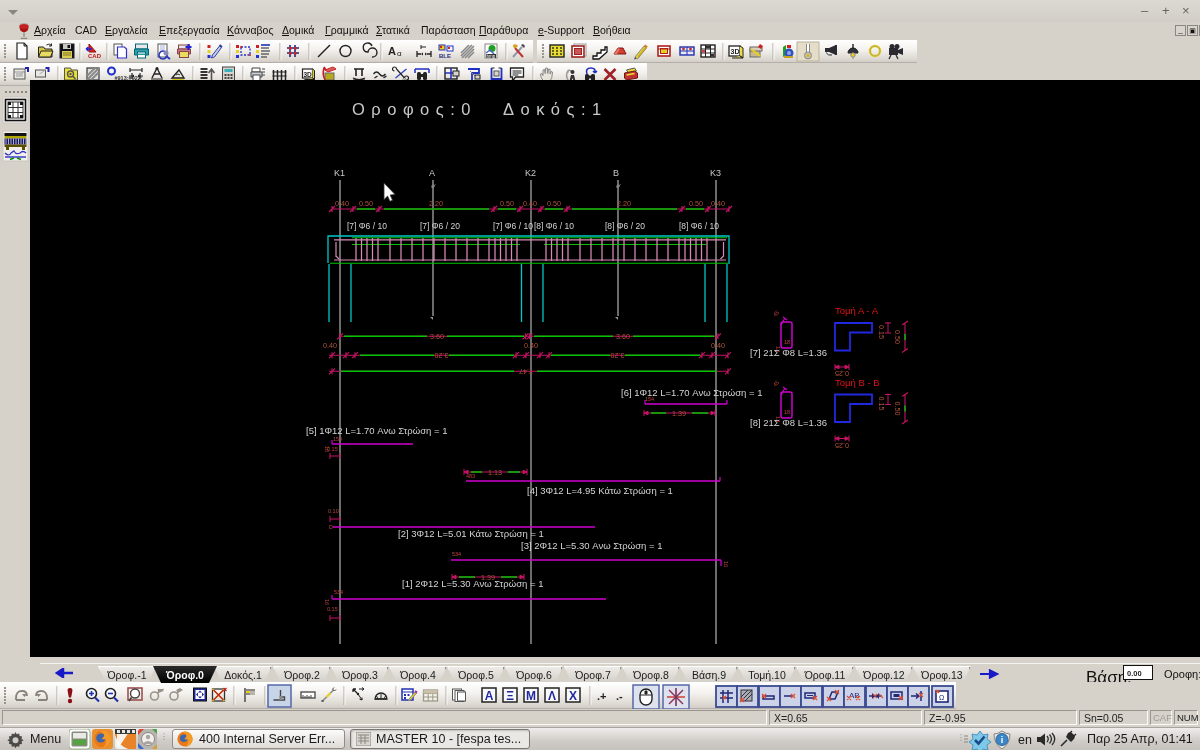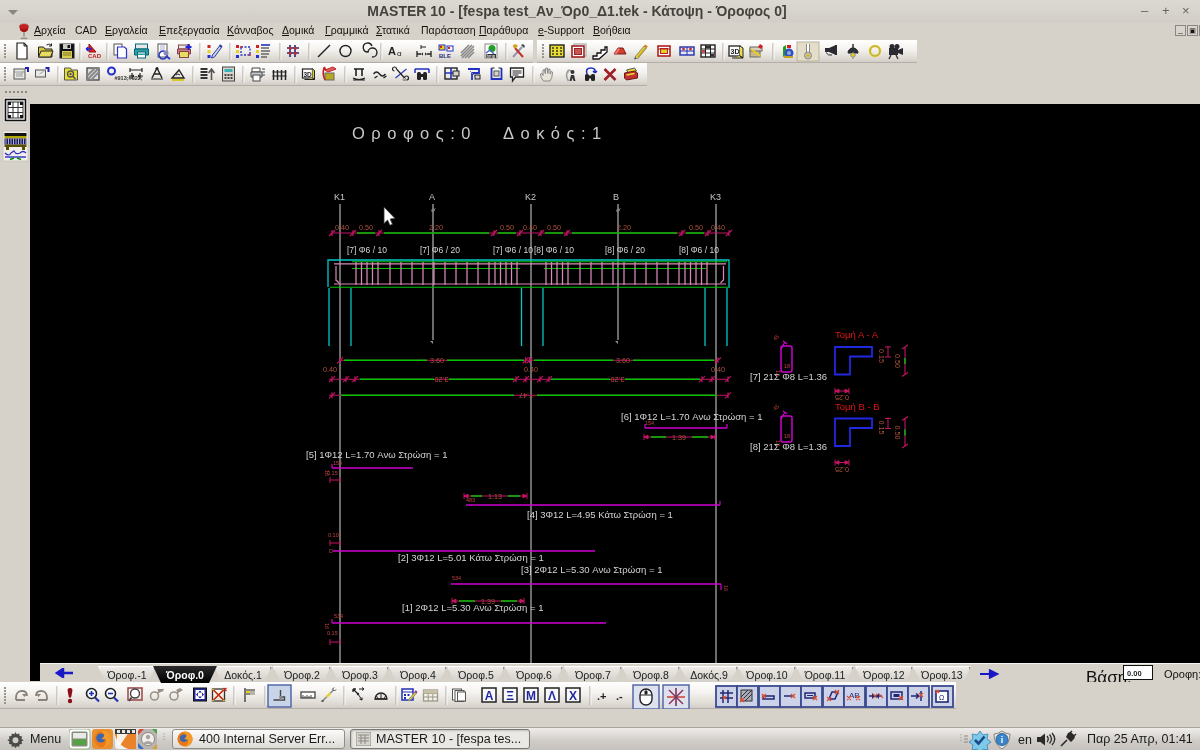--- a/index.html
+++ b/index.html
@@ -5,36 +5,35 @@
 html,body{width:1200px;height:750px;overflow:hidden;background:#d6d2ca;font-family:"Liberation Sans",sans-serif;}
 #root{position:relative;width:1200px;height:750px;}
 .abs{position:absolute;}
 #titlebar{left:0;top:0;width:1200px;height:22px;background:linear-gradient(#dcd9d3,#d2cec7);}
 #titletext{width:1200px;top:3px;text-align:center;font-size:14px;font-weight:bold;color:#45413c;letter-spacing:0px;}
 #menubar{left:12px;top:22px;width:1200px;height:18px;background:#d6d2ca;font-size:10.5px;color:#14110e;}
 #toolr1{left:0;top:40px;width:1200px;height:23px;background:#d6d2ca;}
 #toolr2{left:0;top:63px;width:1200px;height:23px;background:#d6d2ca;}
 .tpanel{position:absolute;top:0;height:23px;background:linear-gradient(#fefefd 0%,#f4f2ef 40%,#ddd9d2 85%,#d2cec7 100%);border-top:1px solid #fff;border-bottom:1px solid #b4b0a9;}
 #sidebar{left:0;top:86px;width:30px;height:577px;background:#d6d2ca;}
-#canvas{left:30px;top:104px;width:1170px;height:577px;background:#000;}
+#canvas{left:30px;top:80px;width:1170px;height:577px;background:#000;}
 #tabbar{left:0;top:663px;width:1200px;height:19px;background:#d6d2ca;border-top:1px solid #f5f4f2;font-size:11px;margin-left:40px;}
 #toolr3{left:0;top:682px;width:1200px;height:27px;background:#d6d2ca;}
 #statusbar{left:0;top:709px;width:1200px;height:18px;background:#d6d2ca;font-size:10.5px;color:#222;}
 .spanel{position:absolute;top:1px;height:15px;border-top:1px solid #9a968f;border-left:1px solid #9a968f;border-bottom:1px solid #fbfaf8;border-right:1px solid #fbfaf8;padding:1px 0 0 4px;}
 #taskbar{left:0;top:727px;width:1200px;height:23px;background:linear-gradient(#efedeb,#cfccc7 60%,#c6c3be);border-top:1px solid #a8a5a0;}
 .tab{position:absolute;top:2px;height:17px;background:#d4d0c9;color:#1a1a1a;text-align:center;padding-top:3px;font-size:10.5px;}
 .tb{clip-path:polygon(0 0,100% 0,calc(100% - 8px) 100%,8px 100%);}
 </style></head>
 <body>
 <div id="root">
 <div class="abs" id="titlebar">
  <svg class="abs" style="left:7px;top:9px" width="12" height="7">
         <path d="M1,1 L11,1 L6,6 Z" fill="#8a867f"></path>
       </svg>
- <div class="abs" id="titletext" style="width:1154px;">MASTER 10 - [fespa test_Αν_Όρ0_Δ1.tek - Κάτοψη - Όροφος 0]</div>
  <div class="abs" style="left:1141px;top:3px;color:#666;font-size:13px;">–</div>
       <div class="abs" style="left:1162px;top:3px;color:#666;font-size:13px;">+</div>
       <div class="abs" style="left:1182px;top:3px;color:#666;font-size:13px;">×</div>
 </div>
 <div class="abs" id="menubar">
  <svg class="abs" style="left:5px;top:1px" width="14" height="17">
         <ellipse cx="7" cy="3.2" rx="4.6" ry="2.6" fill="#e8e6e2" stroke="#9a968f" stroke-width="0.8"></ellipse>
         <path d="M2.5,3.5 q0,5.5 4.5,5.8 q4.5,-0.3 4.5,-5.8 Z" fill="#a81414"></path>
         <ellipse cx="7" cy="3.4" rx="4.4" ry="2.3" fill="#c42020"></ellipse>
         <path d="M7,9.3 v4.5 M3.8,15.3 h6.4" stroke="#8a8680" stroke-width="1.3" fill="none"></path>
@@ -700,22 +699,22 @@
  <div class="tab tb" style="left:58px;width:58px;background:linear-gradient(#efedea,#d2cec7);box-shadow:inset 0 1px 0 #fff,inset 2px 0 0 #f8f7f5,inset -2px 0 0 #8a867f;">Όροφ.-1</div>
       <div class="tab tb" style="left:113px;width:64px;background:linear-gradient(#2a2a2a,#000);color:#fff;font-weight:bold;z-index:3;">Όροφ.0</div>
       <div class="tab tb" style="left:174px;width:58px;background:linear-gradient(#efedea,#d2cec7);box-shadow:inset 0 1px 0 #fff,inset 2px 0 0 #f8f7f5,inset -2px 0 0 #8a867f;">Δοκός.1</div>
       <div class="tab tb" style="left:233px;width:58px;background:linear-gradient(#efedea,#d2cec7);box-shadow:inset 0 1px 0 #fff,inset 2px 0 0 #f8f7f5,inset -2px 0 0 #8a867f;">Όροφ.2</div>
       <div class="tab tb" style="left:291px;width:58px;background:linear-gradient(#efedea,#d2cec7);box-shadow:inset 0 1px 0 #fff,inset 2px 0 0 #f8f7f5,inset -2px 0 0 #8a867f;">Όροφ.3</div>
       <div class="tab tb" style="left:349px;width:58px;background:linear-gradient(#efedea,#d2cec7);box-shadow:inset 0 1px 0 #fff,inset 2px 0 0 #f8f7f5,inset -2px 0 0 #8a867f;">Όροφ.4</div>
       <div class="tab tb" style="left:407px;width:58px;background:linear-gradient(#efedea,#d2cec7);box-shadow:inset 0 1px 0 #fff,inset 2px 0 0 #f8f7f5,inset -2px 0 0 #8a867f;">Όροφ.5</div>
       <div class="tab tb" style="left:465px;width:58px;background:linear-gradient(#efedea,#d2cec7);box-shadow:inset 0 1px 0 #fff,inset 2px 0 0 #f8f7f5,inset -2px 0 0 #8a867f;">Όροφ.6</div>
       <div class="tab tb" style="left:524px;width:58px;background:linear-gradient(#efedea,#d2cec7);box-shadow:inset 0 1px 0 #fff,inset 2px 0 0 #f8f7f5,inset -2px 0 0 #8a867f;text-align:center;">Όροφ.7</div>
       <div class="tab tb" style="left:582px;width:58px;background:linear-gradient(#efedea,#d2cec7);box-shadow:inset 0 1px 0 #fff,inset 2px 0 0 #f8f7f5,inset -2px 0 0 #8a867f;">Όροφ.8</div>
-      <div class="tab tb" style="left:640px;width:58px;background:linear-gradient(#efedea,#d2cec7);box-shadow:inset 0 1px 0 #fff,inset 2px 0 0 #f8f7f5,inset -2px 0 0 #8a867f;">Δοκός.9</div>
-      <div class="tab tb" style="left:698px;width:58px;background:linear-gradient(#efedea,#d2cec7);box-shadow:inset 0 1px 0 #fff,inset 2px 0 0 #f8f7f5,inset -2px 0 0 #8a867f;">Όροφ.10</div>
+      <div class="tab tb" style="left:640px;width:58px;background:linear-gradient(#efedea,#d2cec7);box-shadow:inset 0 1px 0 #fff,inset 2px 0 0 #f8f7f5,inset -2px 0 0 #8a867f;">Βάση.9</div>
+      <div class="tab tb" style="left:698px;width:58px;background:linear-gradient(#efedea,#d2cec7);box-shadow:inset 0 1px 0 #fff,inset 2px 0 0 #f8f7f5,inset -2px 0 0 #8a867f;">Τομή.10</div>
       <div class="tab tb" style="left:756px;width:58px;background:linear-gradient(#efedea,#d2cec7);box-shadow:inset 0 1px 0 #fff,inset 2px 0 0 #f8f7f5,inset -2px 0 0 #8a867f;">Όροφ.11</div>
       <div class="tab tb" style="left:815px;width:58px;background:linear-gradient(#efedea,#d2cec7);box-shadow:inset 0 1px 0 #fff,inset 2px 0 0 #f8f7f5,inset -2px 0 0 #8a867f;">Όροφ.12</div>
       <div class="tab tb" style="left:873px;width:58px;background:linear-gradient(#efedea,#d2cec7);box-shadow:inset 0 1px 0 #fff,inset 2px 0 0 #f8f7f5,inset -2px 0 0 #8a867f;">Όροφ.13</div>
  <svg class="abs" style="left:938px;top:5px" width="26" height="10">
         <path d="M2,5 H17 M12,1.5 L19,5 L12,8.5 Z" stroke="#1818c8" stroke-width="2.2" fill="#1818c8"></path>
       </svg>
  <div class="abs" style="left:1046px;top:4px;font-size:17px;color:#111;">Βάση:</div>
  <div class="abs" style="left:1083px;top:1px;width:30px;height:15px;background:#fff;border:1px solid #111;font-size:7.5px;font-weight:bold;padding:3px 0 0 3px;color:#222;">0.00</div>
  <div class="abs" style="left:1124px;top:4px;font-size:11px;color:#111;">Οροφη:</div>
  <div class="abs" style="left:1167px;top:1px;width:30px;height:15px;background:#fff;border:6px solid #ef4444;font-size:7.5px;font-weight:bold;padding:3px 0 0 3px;color:#222;">3.00</div>
@@ -937,20 +936,28 @@
           <path d="M9,5 l4,4 m0,-4 l-4,4" stroke="#e05030" stroke-width="1.1"></path>
         </g>
         <g transform="translate(934,6)">
           <rect x="-2" y="-2" width="21" height="21" fill="#ccd3e8" stroke="#3a4a90" stroke-width="1.8"></rect>
           <rect x="2" y="3" width="12" height="11" fill="#fff" stroke="#202878" stroke-width="1.6"></rect>
           <text x="5" y="11.5" font-size="7" fill="#202878">Ω</text>
           <path d="M2,2 l3,3 m0,-3 l-3,3" stroke="#e05030" stroke-width="1.3"></path>
         </g>
       </svg>
     </div>
+<div class="abs" id="statusbar">
+ <div class="spanel" style="left:2px;width:765px;"></div>
+ <div class="spanel" style="left:769px;width:153px;">X=0.65</div>
+ <div class="spanel" style="left:924px;width:153px;">Z=-0.95</div>
+ <div class="spanel" style="left:1079px;width:69px;">Sn=0.05</div>
+ <div class="spanel" style="left:1150px;width:22px;color:#a09c96;padding-left:2px;font-size:9.5px;">CAF</div>
+ <div class="spanel" style="left:1174px;width:24px;padding-left:2px;font-size:9.5px;">NUM</div>
+</div>
 <div class="abs" id="taskbar">
  <svg class="abs" style="left:7px;top:3px" width="17" height="17" viewBox="0 0 17 17">
         <path d="M8.5,1 l1.2,2.2 2.5-.6 .4,2.5 2.5,.4 -.6,2.5 2.2,1.2 -2.2,1.2 .6,2.5 -2.5,.4 -.4,2.5 -2.5-.6 -1.2,2.2 -1.2-2.2 -2.5,.6 -.4-2.5 -2.5-.4 .6-2.5 -2.2-1.2 2.2-1.2 -.6-2.5 2.5-.4 .4-2.5 2.5,.6 Z" fill="#4a4a48"></path>
         <circle cx="8.5" cy="9.2" r="3" fill="#cfccc7"></circle>
       </svg>
  <div class="abs" style="left:30px;top:4px;font-size:12.5px;color:#1a1a1a;">Menu</div>
  <svg class="abs" style="left:69px;top:1px" width="88" height="21">
   <rect x="0" y="0" width="21" height="20" rx="3" fill="#fdfdfd" stroke="#9ab583"></rect>
         <rect x="2.5" y="2.5" width="16" height="15" rx="1.5" fill="#88897f"></rect>
         <rect x="4" y="4" width="13" height="5.5" fill="#e8ebe4"></rect>

